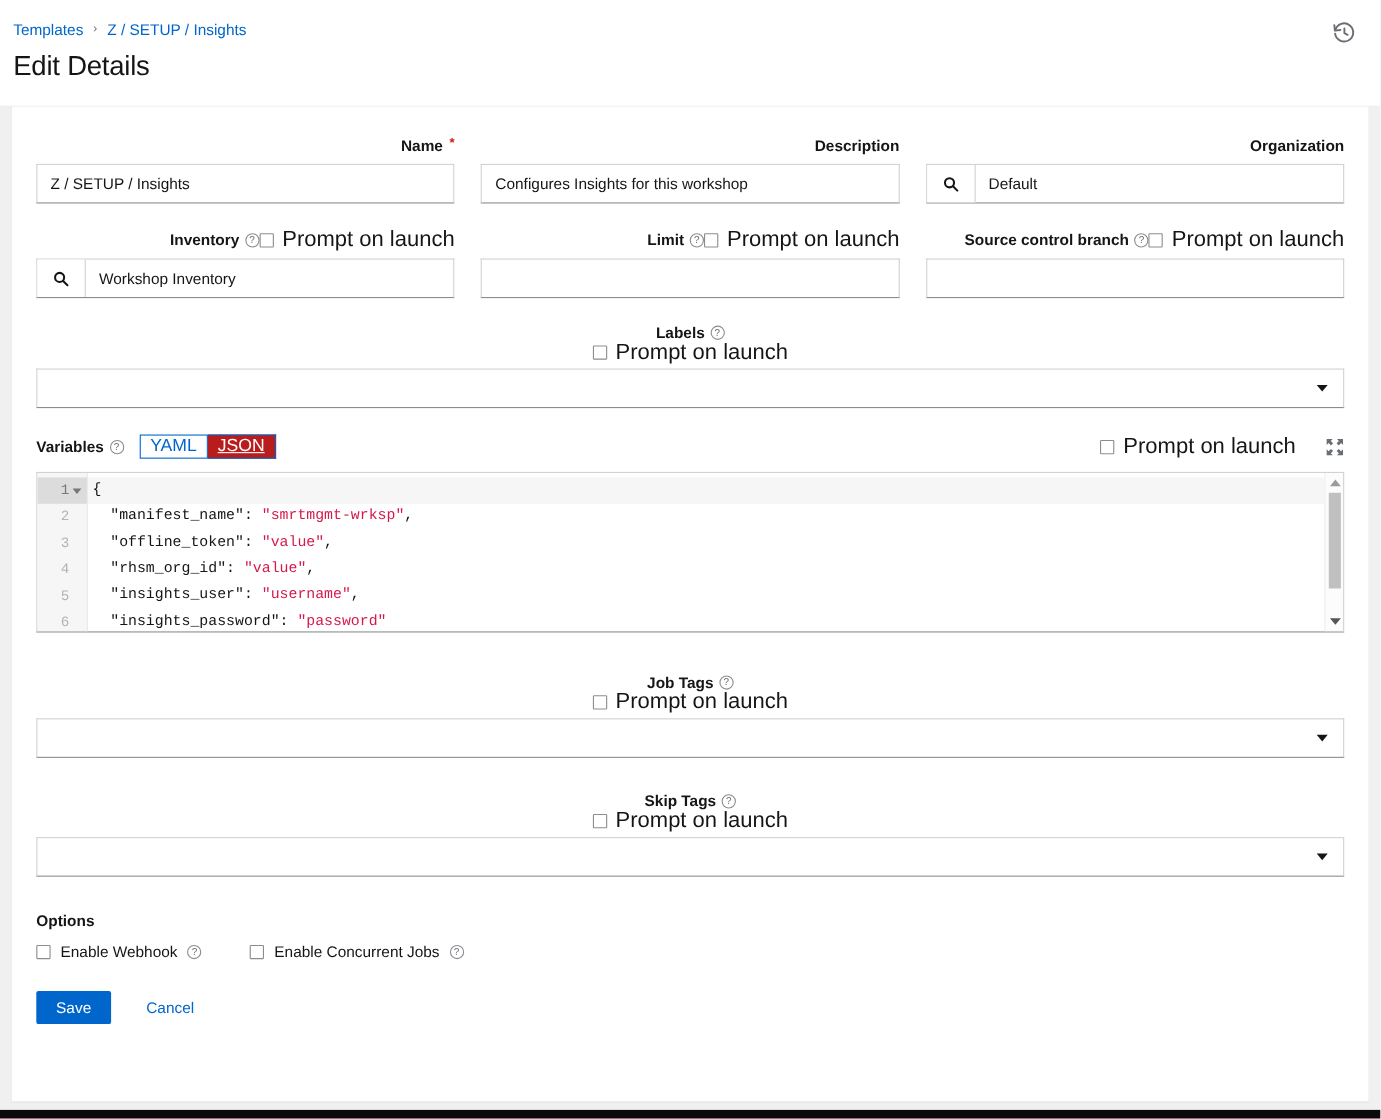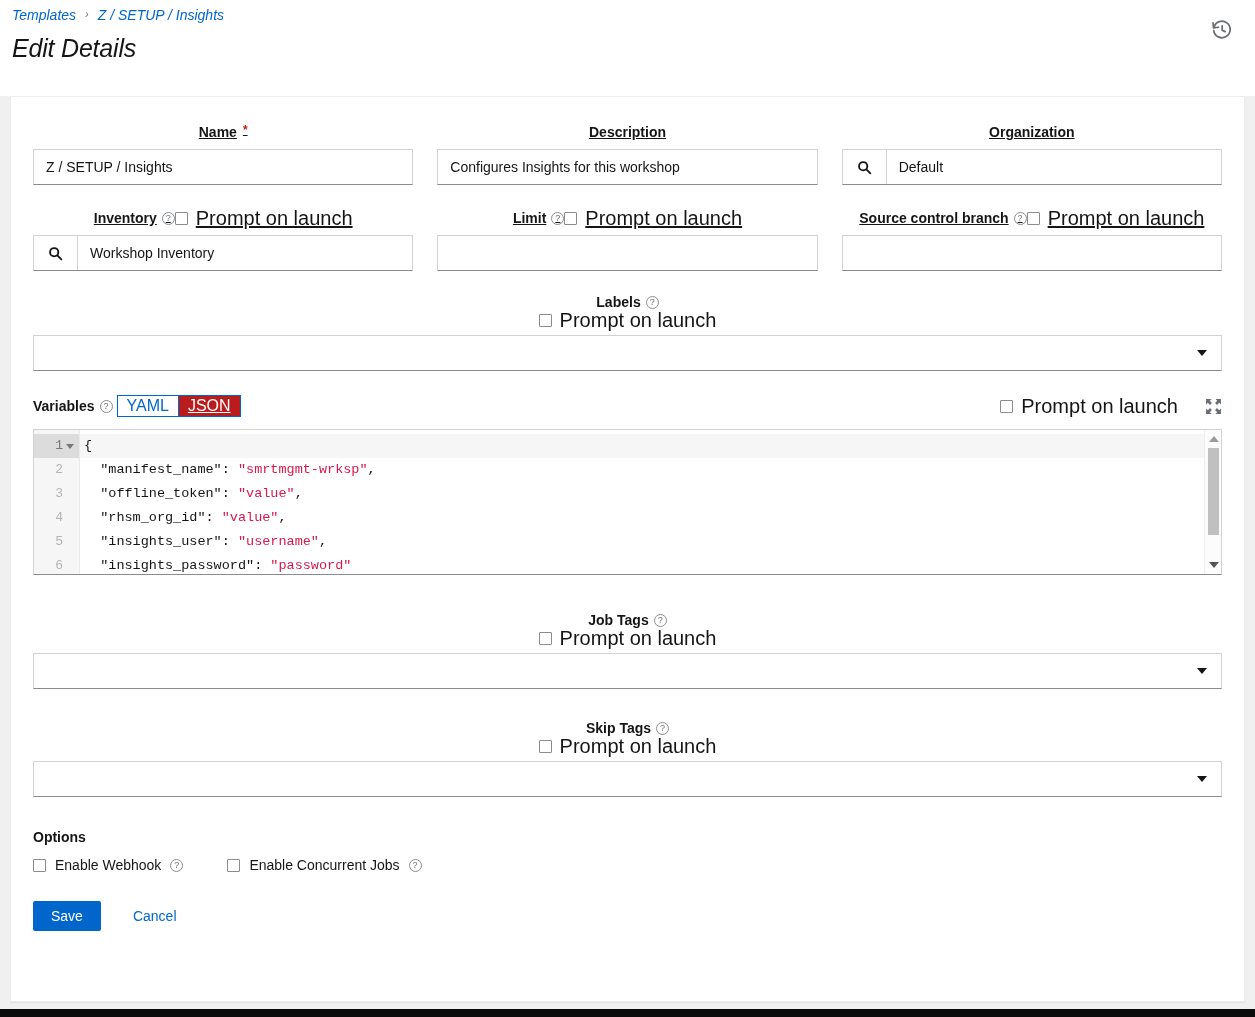--- a/index.html
+++ b/index.html
@@ -11,24 +11,23 @@
     font-family: "Liberation Sans", sans-serif;
     font-size: 14px;
     color: #151515;
     overflow: hidden;
     position: relative;
   }
 
   
   .page-header {
     background: #ffffff;
-    padding: 4px 16px 14px 12px;
+    padding: 16px 16px 14px 12px;
     position: relative;
     height: 96px;
-    font-style: italic;
   }
   .breadcrumb {
     display: flex;
     align-items: center;
     font-size: 14px;
     line-height: 18px;
     height: 22px;
   }
   .crumb-link {
     color: #06c;
@@ -81,24 +80,23 @@
   .form-grid {
     display: grid;
     grid-template-columns: 1fr 1fr 1fr;
     column-gap: 24px;
     row-gap: 0;
   }
   .field { margin-bottom: 22px; }
   .field-header {
     display: flex;
     align-items: center;
-    justify-content: center;
+    justify-content: flex-end;
     min-height: 22px;
     margin-bottom: 6px;
-    text-decoration: underline;
   }
   .field-label {
     font-size: 14px;
     font-weight: bold;
     color: #151515;
     display: flex;
     align-items: center;
     gap: 5px;
     line-height: 18px;
   }
@@ -223,21 +221,21 @@
   .vars-head {
     display: flex;
     align-items: center;
     justify-content: space-between;
     margin-bottom: 10px;
     min-height: 26px;
   }
   .vars-left {
     display: flex;
     align-items: center;
-    gap: 4px;
+    gap: 14px;
   }
   .toggle-group { display: flex; }
   .tg-btn {
     min-width: 48px;
     height: 22px;
     border: 1px solid #06c;
     background: #fff;
     color: #06c;
     font-family: "Liberation Sans", sans-serif;
     font-size: 16px;

